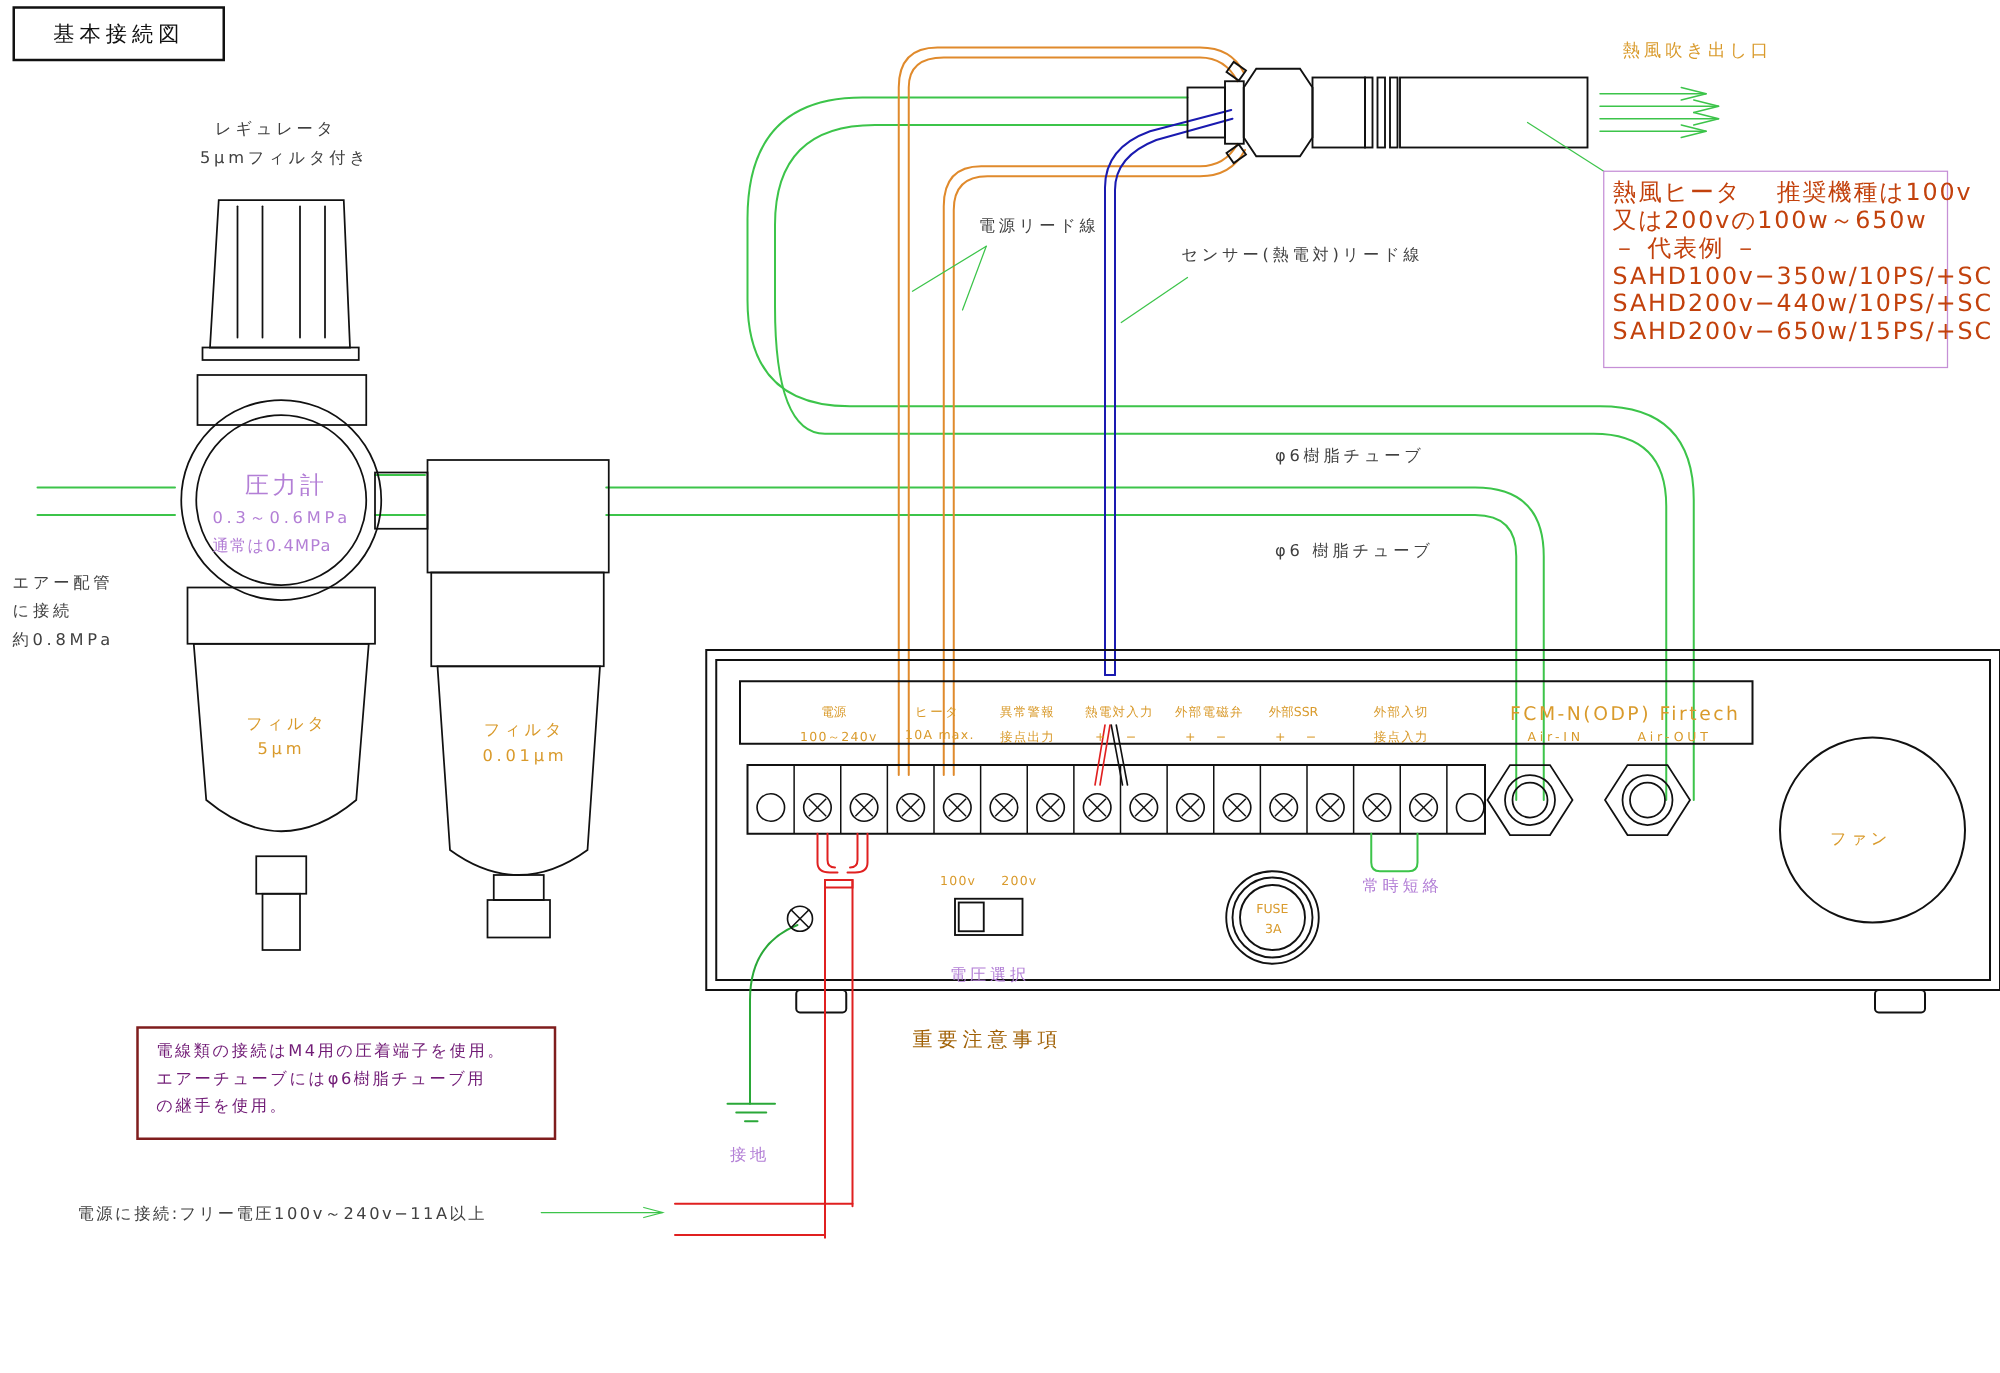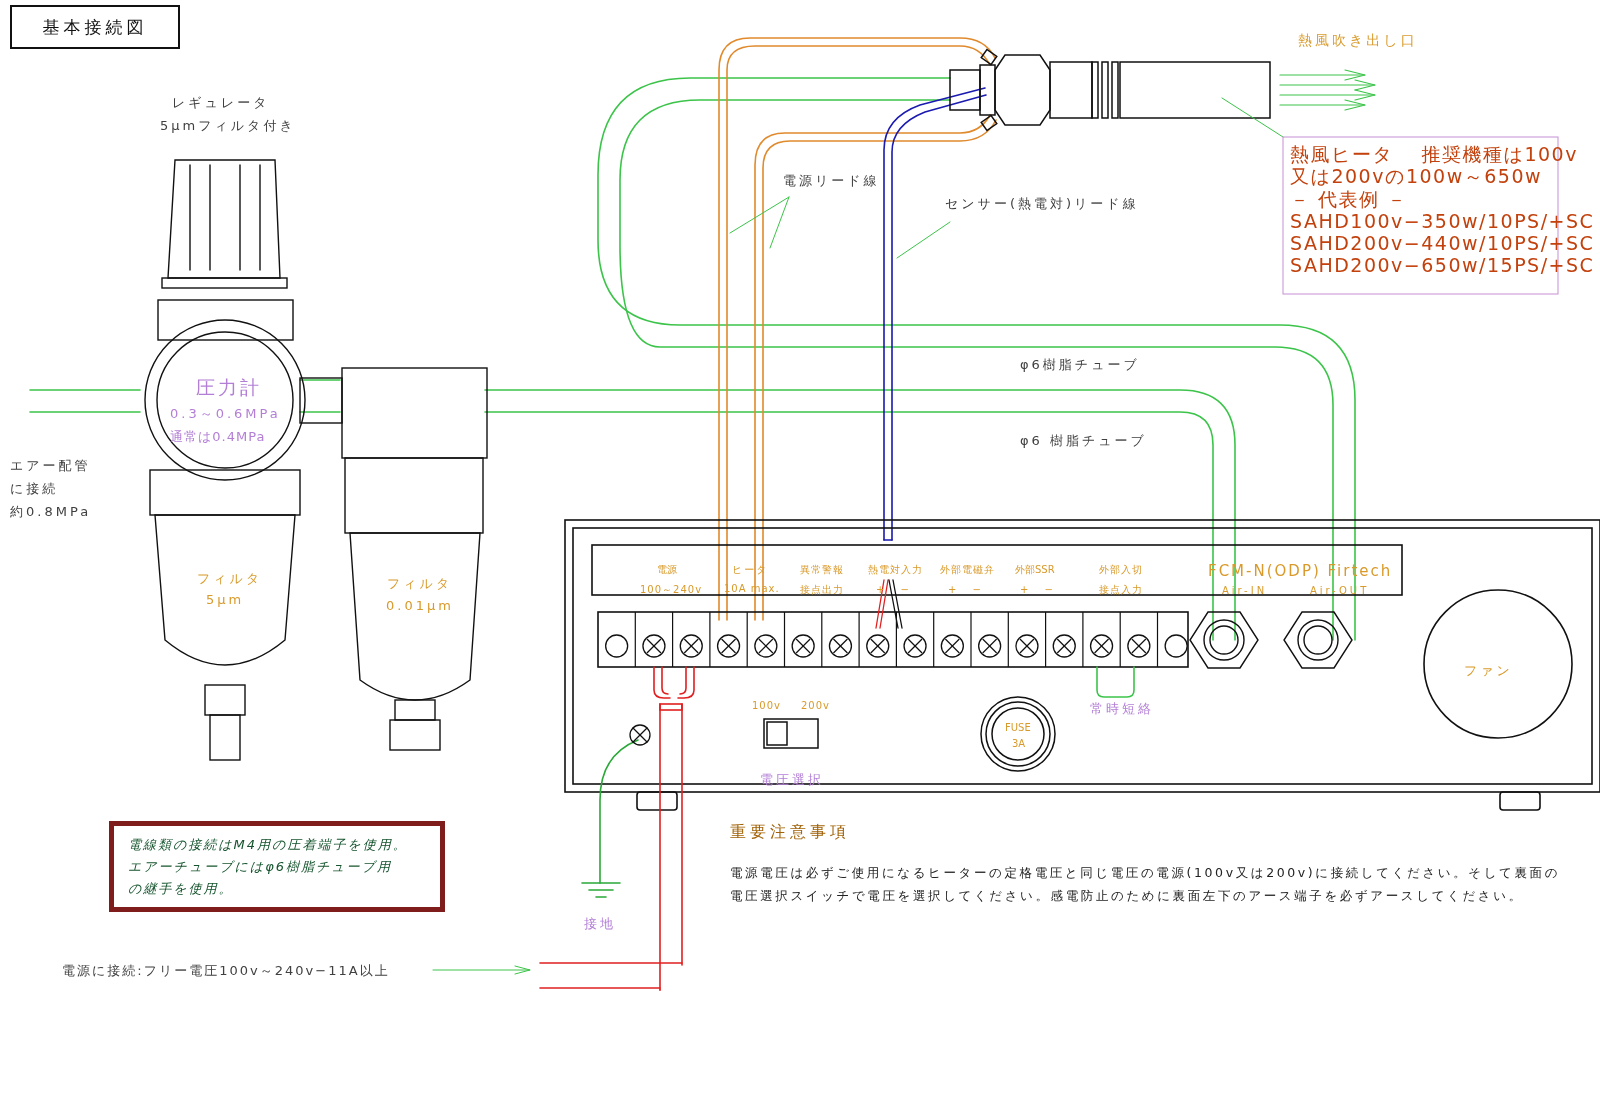--- a/index.html
+++ b/index.html
@@ -3,21 +3,21 @@
 <meta charset="utf-8">
 <style>
   html,body{margin:0;padding:0;background:#fff;}
   body{width:1600px;height:1098px;position:relative;overflow:hidden;font-family:"DejaVu Sans","Liberation Sans",sans-serif;}
   #diagram{position:absolute;left:0;top:0;}
   .t{position:absolute;white-space:nowrap;font-size:13px;letter-spacing:3px;color:#222;}
   .orange{color:#d99a2b;}
   .violet{color:#b37fd6;}
   .dark{color:#404040;}
   .title-box{position:absolute;left:10px;top:5px;width:170px;height:44px;border:2px solid #111;box-sizing:border-box;display:flex;align-items:center;justify-content:center;font-size:17px;letter-spacing:4px;color:#111;}
-  .note-box{position:absolute;border:5px solid #7f1d1d;box-sizing:border-box;padding:8px 14px;font-size:13px;letter-spacing:2px;line-height:22px;color:#14532d;font-style:italic;}
+  .note-box{position:absolute;border:2px solid #7f1d1d;box-sizing:border-box;padding:8px 14px;font-size:13px;letter-spacing:2px;line-height:22px;color:#701a75;}
   .important{position:absolute;left:730px;top:862px;width:835px;font-size:12.5px;letter-spacing:2.6px;line-height:22.5px;color:#222;}
   .important p{margin:0;}
   .imp-title{position:absolute;left:730px;top:822px;font-size:16px;letter-spacing:4px;color:#a16207;}
 </style>
 </head>
 <body>
 
 <svg id="diagram" width="1600" height="1098" viewBox="0 0 1600 1098" xmlns="http://www.w3.org/2000/svg">
   <g fill="none" stroke-linecap="round">
 
@@ -304,14 +304,13 @@
 <div class="note-box" style="left:109px;top:821px;width:336px;height:91px;">
   <div>電線類の接続はM4用の圧着端子を使用。</div>
   <div>エアーチューブにはφ6樹脂チューブ用</div>
   <div>の継手を使用。</div>
 </div>
 
 <div class="t dark" style="left:62px;top:962px;letter-spacing:2px;">電源に接続:フリー電圧100v～240v−11A以上</div>
 
 <div class="imp-title">重要注意事項</div>
 <div class="important">
-  <p>電源電圧は必ずご使用になるヒーターの定格電圧と同じ電圧の電源(100v又は200v)に接続してください。そして裏面の電圧選択スイッチで電圧を選択してください。感電防止のために裏面左下のアース端子を必ずアースしてください。</p>
 </div>
 
 </body></html>

